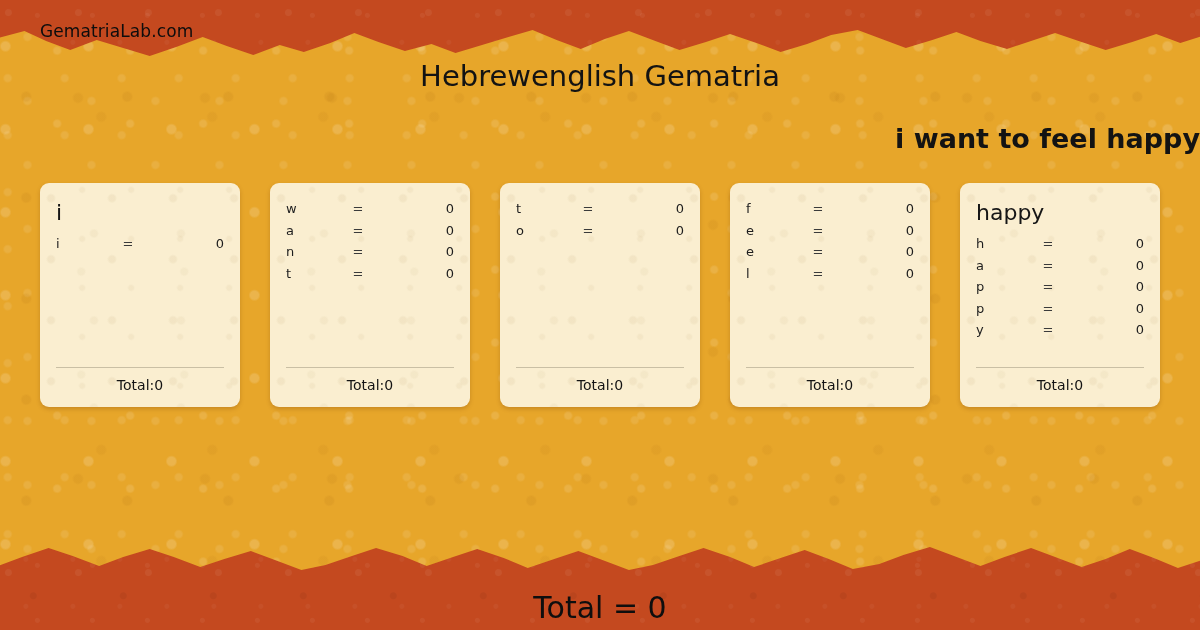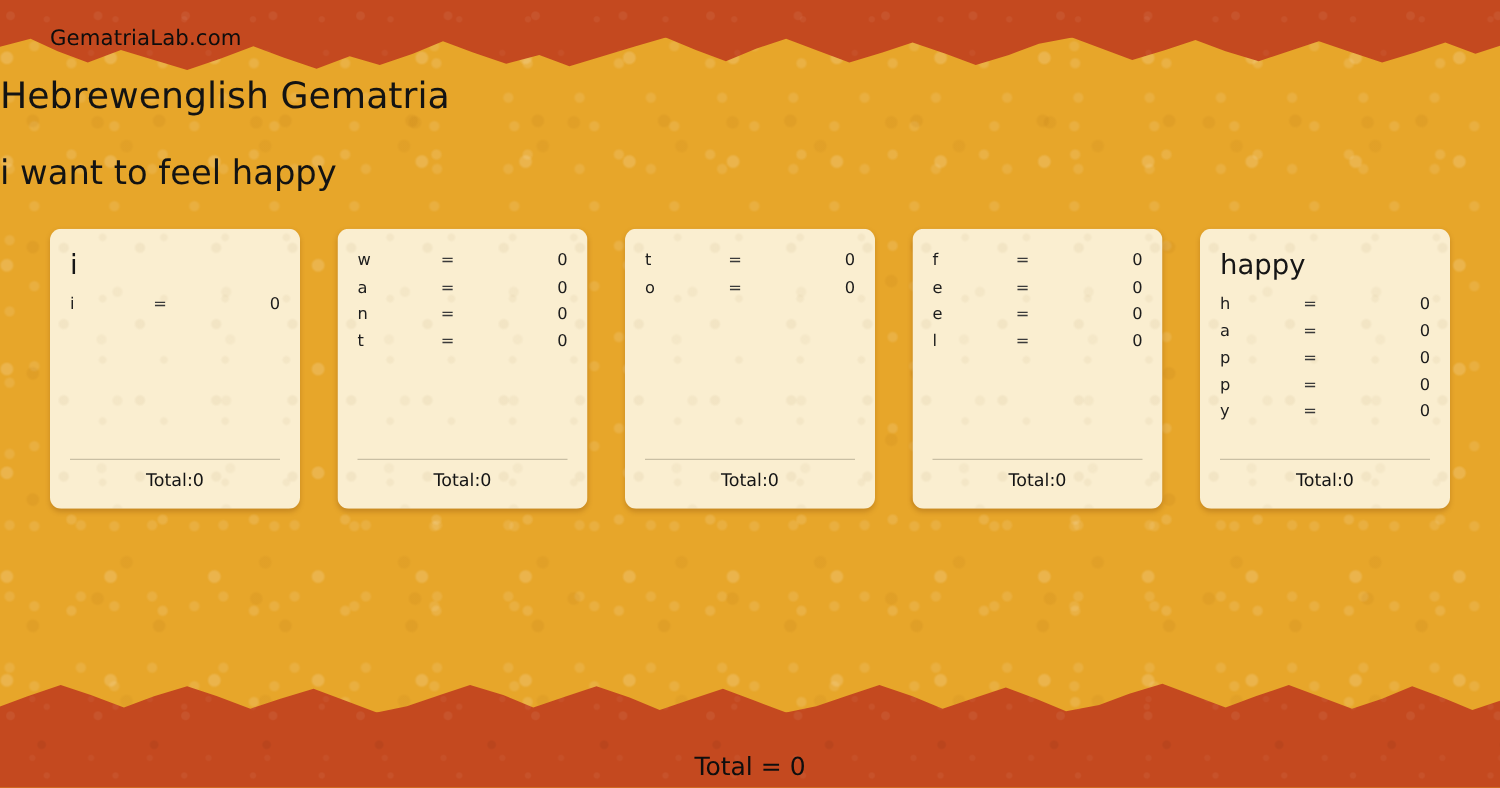--- a/index.html
+++ b/index.html
@@ -89,35 +89,35 @@
     letter-spacing: .1px;
     z-index: 5;
   }
 
   
   #title {
     position: absolute;
     top: 59px;
     left: 0;
     width: 100%;
-    text-align: left;
+    text-align: center;
     font-size: 29px;
     font-weight: normal;
     color: #131313;
     z-index: 4;
   }
 
   #phrase {
     position: absolute;
     top: 123px;
     left: 0;
     width: 100%;
-    text-align: left;
+    text-align: right;
     font-size: 27px;
-    font-weight: normal;
+    font-weight: bold;
     color: #131313;
     z-index: 4;
   }
 
   
   #cards {
     position: absolute;
     top: 183px;
     left: 40px;
     width: 1120px;
@@ -179,21 +179,21 @@
     color: #141414;
   }
 
   
   #footer-total {
     position: absolute;
     bottom: 5px;
     left: 0;
     width: 100%;
     text-align: center;
-    font-size: 20px;
+    font-size: 30px;
     color: #0e0e0e;
     z-index: 5;
   }
 </style>
 </head>
 <body>
 
 <div id="page">
 
   <div id="goldband"></div>

